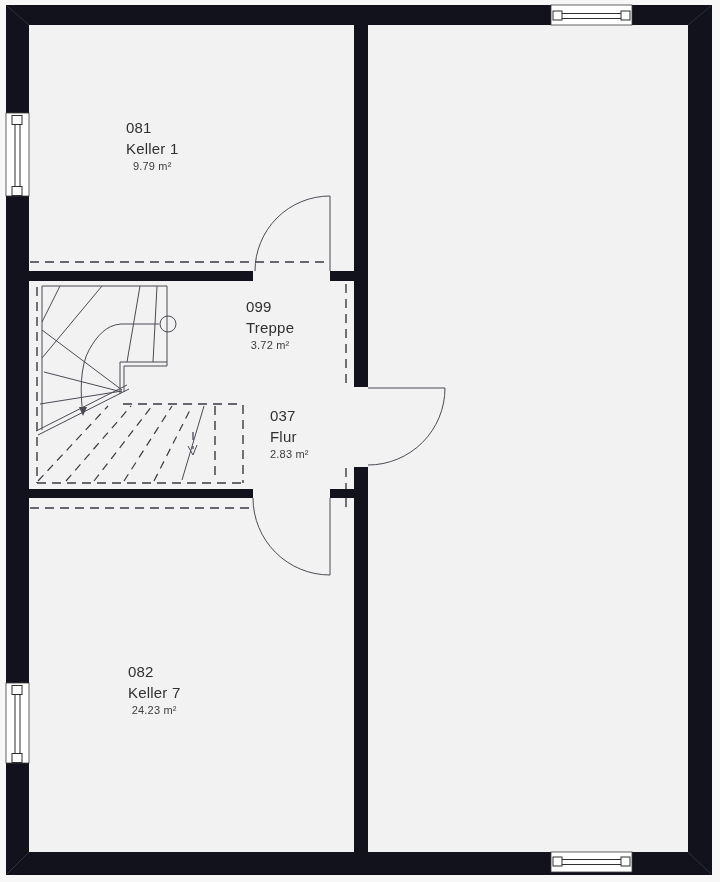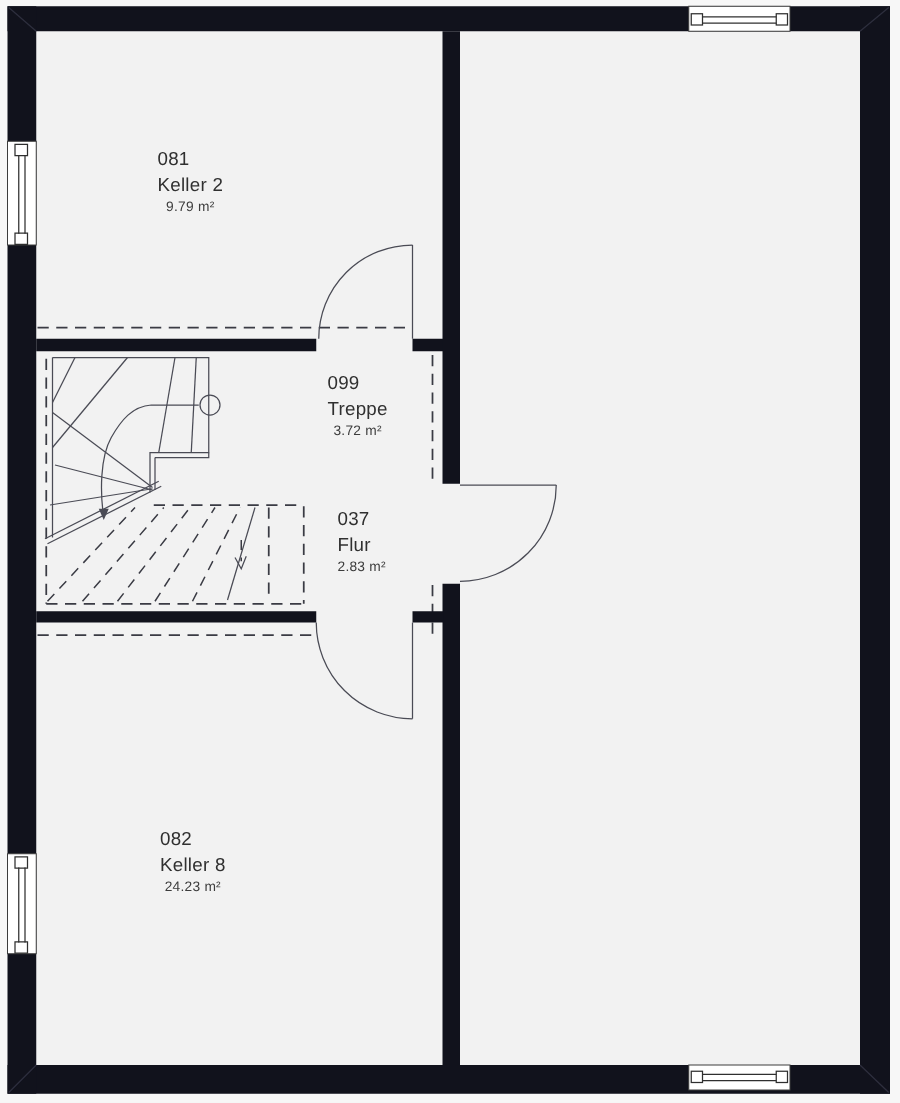--- a/index.html
+++ b/index.html
@@ -155,35 +155,35 @@
       </g>
       <g>
         <line class="dashed-step" x1="193" y1="432" x2="193" y2="449"></line>
         <polyline class="thin" points="188,446 193,455 197,445"></polyline>
       </g>
     </g>
   </svg>
 
   <div class="room-label" style="left:126px;top:117px">
     <span class="num">081</span>
-    <span class="nm">Keller 2</span>
+    <span class="nm">Keller 1</span>
     <span class="ar">9.79 m²</span>
   </div>
 
 
-  <div class="room-label" style="left:262px;top:296px">
+  <div class="room-label" style="left:246px;top:296px">
     <span class="num">099</span>
     <span class="nm">Treppe</span>
     <span class="ar">3.72 m²</span>
   </div>
 
   <div class="room-label" style="left:270px;top:405px">
     <span class="num">037</span>
     <span class="nm">Flur</span>
     <span class="ar">2.83 m²</span>
   </div>
 
   <div class="room-label" style="left:128px;top:661px">
     <span class="num">082</span>
-    <span class="nm">Keller 8</span>
+    <span class="nm">Keller 7</span>
     <span class="ar">24.23 m²</span>
   </div>
 </div>
 
 </body></html>

